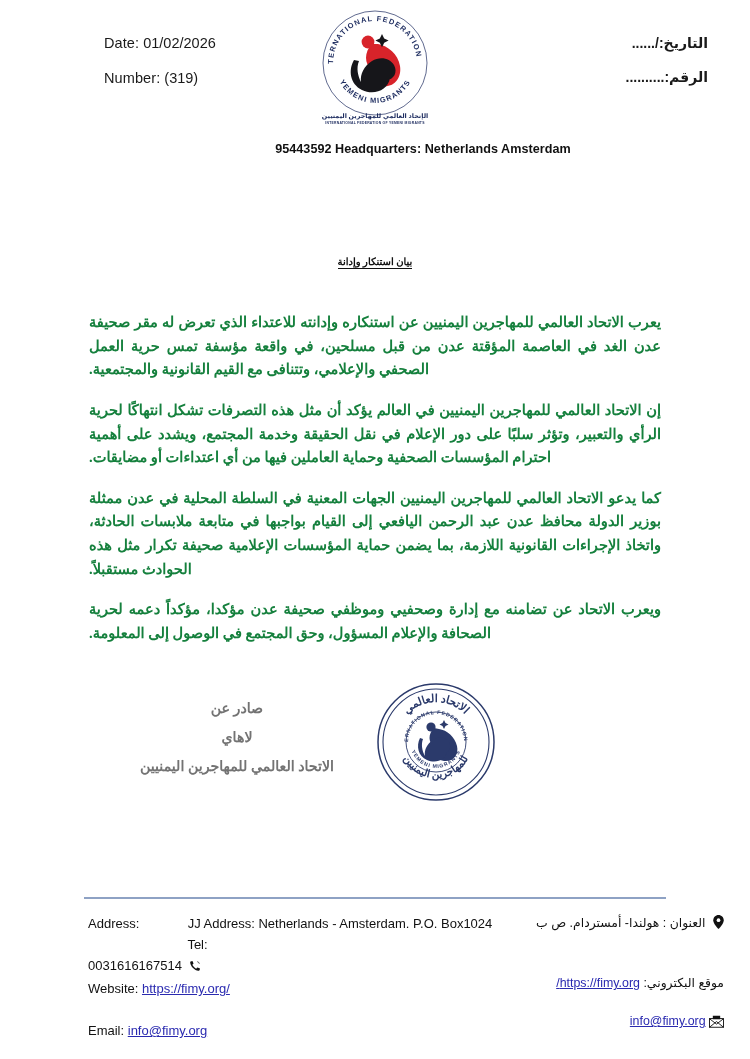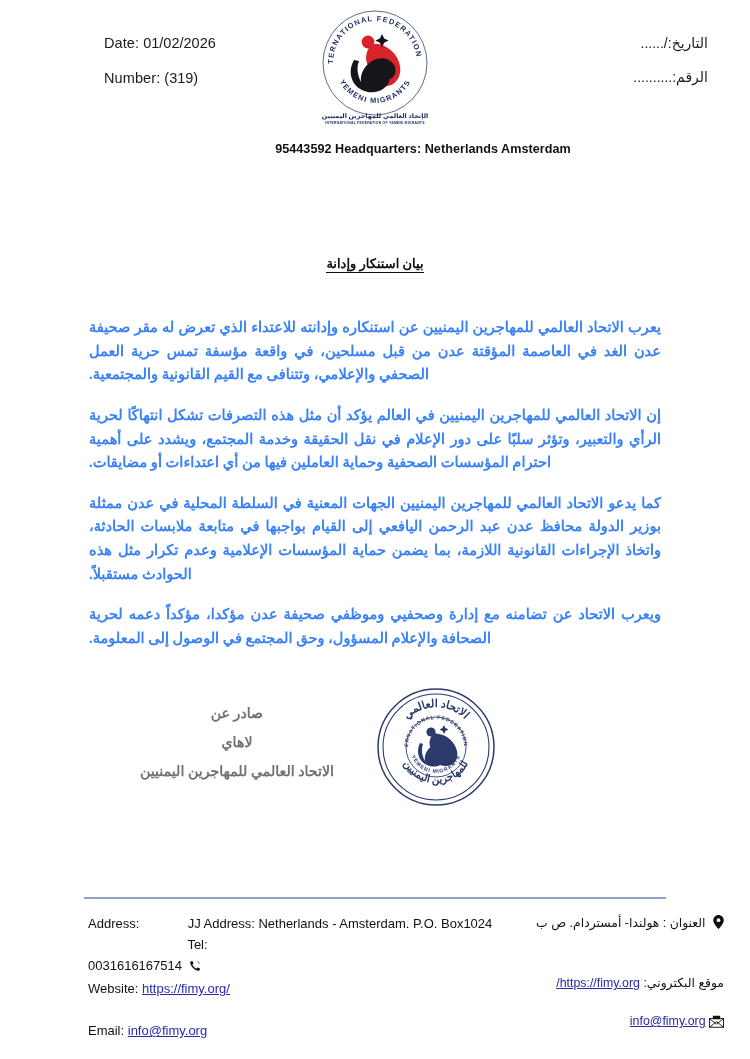--- a/index.html
+++ b/index.html
@@ -40,21 +40,21 @@
   .hdr-right {
     position: absolute;
     right: 42px;
     top: 36px;
     font-size: 14px;
     color: #1a1a1a;
     direction: rtl;
     text-align: right;
     line-height: 1.1;
   }
-  .hdr-right .row { margin-bottom: 19px; white-space: nowrap; }
+  .hdr-right .row { margin-bottom: 19px; white-space: nowrap; font-weight: bold; }
 
   
   .logo-wrap {
     position: absolute;
     left: 50%;
     transform: translateX(-50%);
     top: 8px;
     width: 146px;
     text-align: center;
   }
@@ -90,39 +90,39 @@
     font-weight: bold;
     color: #111;
     letter-spacing: 0.05px;
   }
 
   
   .doc-title {
     margin-top: 86px;
     text-align: center;
     direction: rtl;
-    font-size: 13px;
+    font-size: 10px;
     font-weight: bold;
     color: #111;
     font-family: "Liberation Serif", "DejaVu Serif", serif;
   }
   .doc-title span {
     border-bottom: 1.3px solid #111;
     padding-bottom: 1px;
   }
 
   .body-text {
     margin: 0 auto;
     width: 572px;
     direction: rtl;
     text-align: justify;
     font-family: "Liberation Serif", "DejaVu Serif", serif;
     font-size: 14.6px;
     font-weight: bold;
-    color: #3b82f6;
+    color: #15803d;
   }
   .body-text p {
     margin: 0 0 17px 0;
     line-height: 1.62;
     text-align: justify;
     text-align-last: left;
   }
   .body-text p:first-of-type { margin-top: 44px; }
 
   
@@ -270,21 +270,21 @@
     <div class="hq-line">95443592 Headquarters: Netherlands Amsterdam</div>
   </div>
 
   <div class="doc-title">
     <span>بيان استنكار وإدانة</span>
   </div>
 
   <div class="body-text">
     <p>يعرب الاتحاد العالمي للمهاجرين اليمنيين عن استنكاره وإدانته للاعتداء الذي تعرض له مقر صحيفة عدن الغد  في العاصمة المؤقتة عدن من قبل مسلحين، في واقعة مؤسفة تمس حرية العمل الصحفي والإعلامي، وتتنافى مع القيم القانونية والمجتمعية.</p>
     <p>إن الاتحاد العالمي للمهاجرين اليمنيين في العالم يؤكد أن مثل هذه التصرفات تشكل انتهاكًا لحرية الرأي والتعبير، وتؤثر سلبًا على دور الإعلام في نقل الحقيقة وخدمة المجتمع، ويشدد على أهمية احترام المؤسسات الصحفية وحماية العاملين فيها من أي اعتداءات أو مضايقات.</p>
-    <p>كما يدعو الاتحاد العالمي للمهاجرين اليمنيين الجهات المعنية في السلطة المحلية في عدن ممثلة بوزير الدولة محافظ عدن عبد الرحمن اليافعي إلى القيام بواجبها في متابعة ملابسات الحادثة، واتخاذ الإجراءات القانونية اللازمة، بما يضمن حماية المؤسسات الإعلامية وعدم تكرار مثل هذه الحوادث مستقبلاً.</p>
+    <p>كما يدعو الاتحاد العالمي للمهاجرين اليمنيين الجهات المعنية في السلطة المحلية في عدن ممثلة بوزير الدولة محافظ عدن عبد الرحمن اليافعي إلى القيام بواجبها في متابعة ملابسات الحادثة، واتخاذ الإجراءات القانونية اللازمة، بما يضمن حماية المؤسسات الإعلامية صحيفة تكرار مثل هذه الحوادث مستقبلاً.</p>
     <p>ويعرب الاتحاد عن تضامنه مع إدارة وصحفيي وموظفي صحيفة عدن مؤكدا، مؤكداً دعمه لحرية الصحافة والإعلام المسؤول، وحق المجتمع في الوصول إلى المعلومة.</p>
   </div>
 
   <div class="sig-area">
     <div class="sig-block">
       <div>صادر عن</div>
       <div>لاهاي</div>
       <div>الاتحاد العالمي للمهاجرين اليمنيين</div>
     </div>
 

